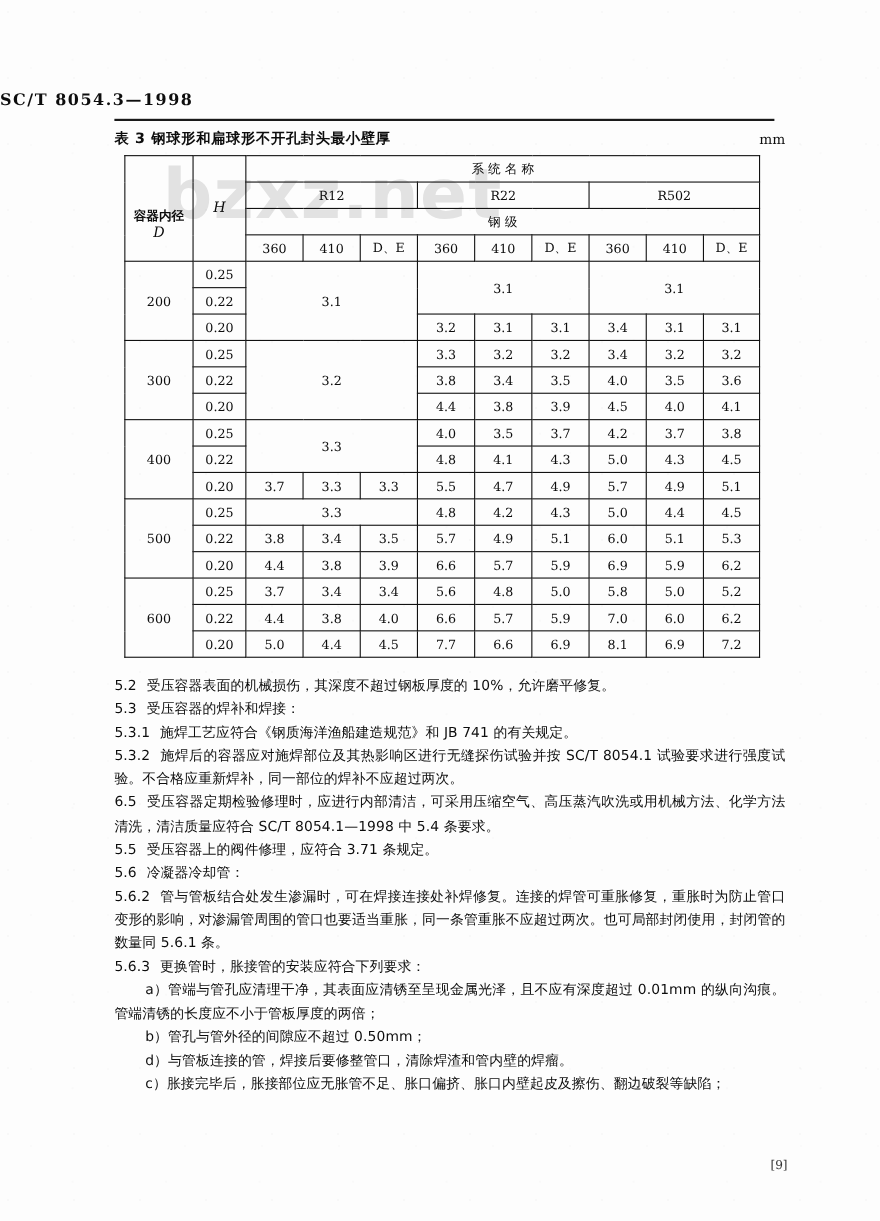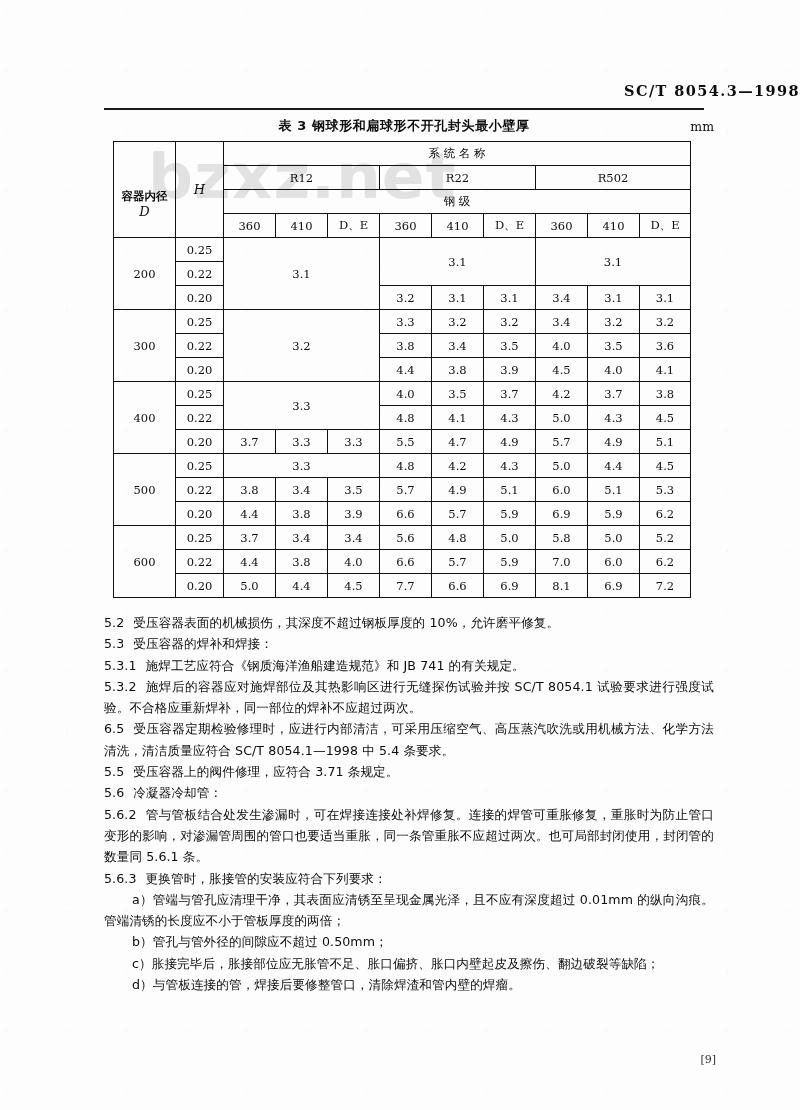--- a/index.html
+++ b/index.html
@@ -39,40 +39,39 @@
     font-family: "DejaVu Sans", "Liberation Sans", sans-serif;
     user-select: none;
     pointer-events: none;
     z-index: 5;
   }
   .doc-header {
     position: absolute;
     top: 82px;
     left: 0;
     width: 800px;
-    text-align: right;
+    text-align: left;
     font-family: "DejaVu Serif", "Liberation Serif", serif;
     font-weight: bold;
     font-size: 14.5px;
     letter-spacing: 1.4px;
   }
   .rule {
     position: absolute;
     left: 104px;
     top: 108px;
     width: 600px;
     height: 2px;
     background: #1a1a1a;
   }
   .table-title {
     position: absolute;
     top: 117px;
     left: 104px;
     width: 600px;
-    text-align: center;
     font-size: 13px;
     font-weight: bold;
     letter-spacing: 0.6px;
   }
   .unit {
     position: absolute;
     top: 119px;
     right: 86px;
     font-size: 12.5px;
     font-family: "DejaVu Serif", "Liberation Serif", serif;
@@ -366,19 +365,19 @@
     <p><span class="num">5.3</span><span>受压容器的焊补和焊接：</span></p>
     <p><span class="num">5.3.1</span><span>施焊工艺应符合《钢质海洋渔船建造规范》和 JB 741 的有关规定。</span></p>
     <p><span class="num">5.3.2</span><span>施焊后的容器应对施焊部位及其热影响区进行无缝探伤试验并按 SC/T 8054.1 试验要求进行强度试验。不合格应重新焊补，同一部位的焊补不应超过两次。</span></p>
     <p><span class="num">6.5</span><span>受压容器定期检验修理时，应进行内部清洁，可采用压缩空气、高压蒸汽吹洗或用机械方法、化学方法清洗，清洁质量应符合 SC/T 8054.1—1998 中 5.4 条要求。</span></p>
     <p><span class="num">5.5</span><span>受压容器上的阀件修理，应符合 3.71 条规定。</span></p>
     <p><span class="num">5.6</span><span>冷凝器冷却管：</span></p>
     <p><span class="num">5.6.2</span><span>管与管板结合处发生渗漏时，可在焊接连接处补焊修复。连接的焊管可重胀修复，重胀时为防止管口变形的影响，对渗漏管周围的管口也要适当重胀，同一条管重胀不应超过两次。也可局部封闭使用，封闭管的数量同 5.6.1 条。</span></p>
     <p><span class="num">5.6.3</span><span>更换管时，胀接管的安装应符合下列要求：</span></p>
     <p class="indent-a"><span>a）</span><span>管端与管孔应清理干净，其表面应清锈至呈现金属光泽，且不应有深度超过 0.01mm 的纵向沟痕。管端清锈的长度应不小于管板厚度的两倍；</span></p>
     <p class="indent-a"><span>b）</span><span>管孔与管外径的间隙应不超过 0.50mm；</span></p>
+    <p class="indent-a"><span>d）</span><span>与管板连接的管，焊接后要修整管口，清除焊渣和管内壁的焊瘤。</span></p>
     <p class="indent-a"><span>c）</span><span>胀接完毕后，胀接部位应无胀管不足、胀口偏挤、胀口内壁起皮及擦伤、翻边破裂等缺陷；</span></p>
-    <p class="indent-a"><span>d）</span><span>与管板连接的管，焊接后要修整管口，清除焊渣和管内壁的焊瘤。</span></p>
   </div>
 
   <div class="pageno">[9]</div>
 
 </div>
 
 </body></html>

